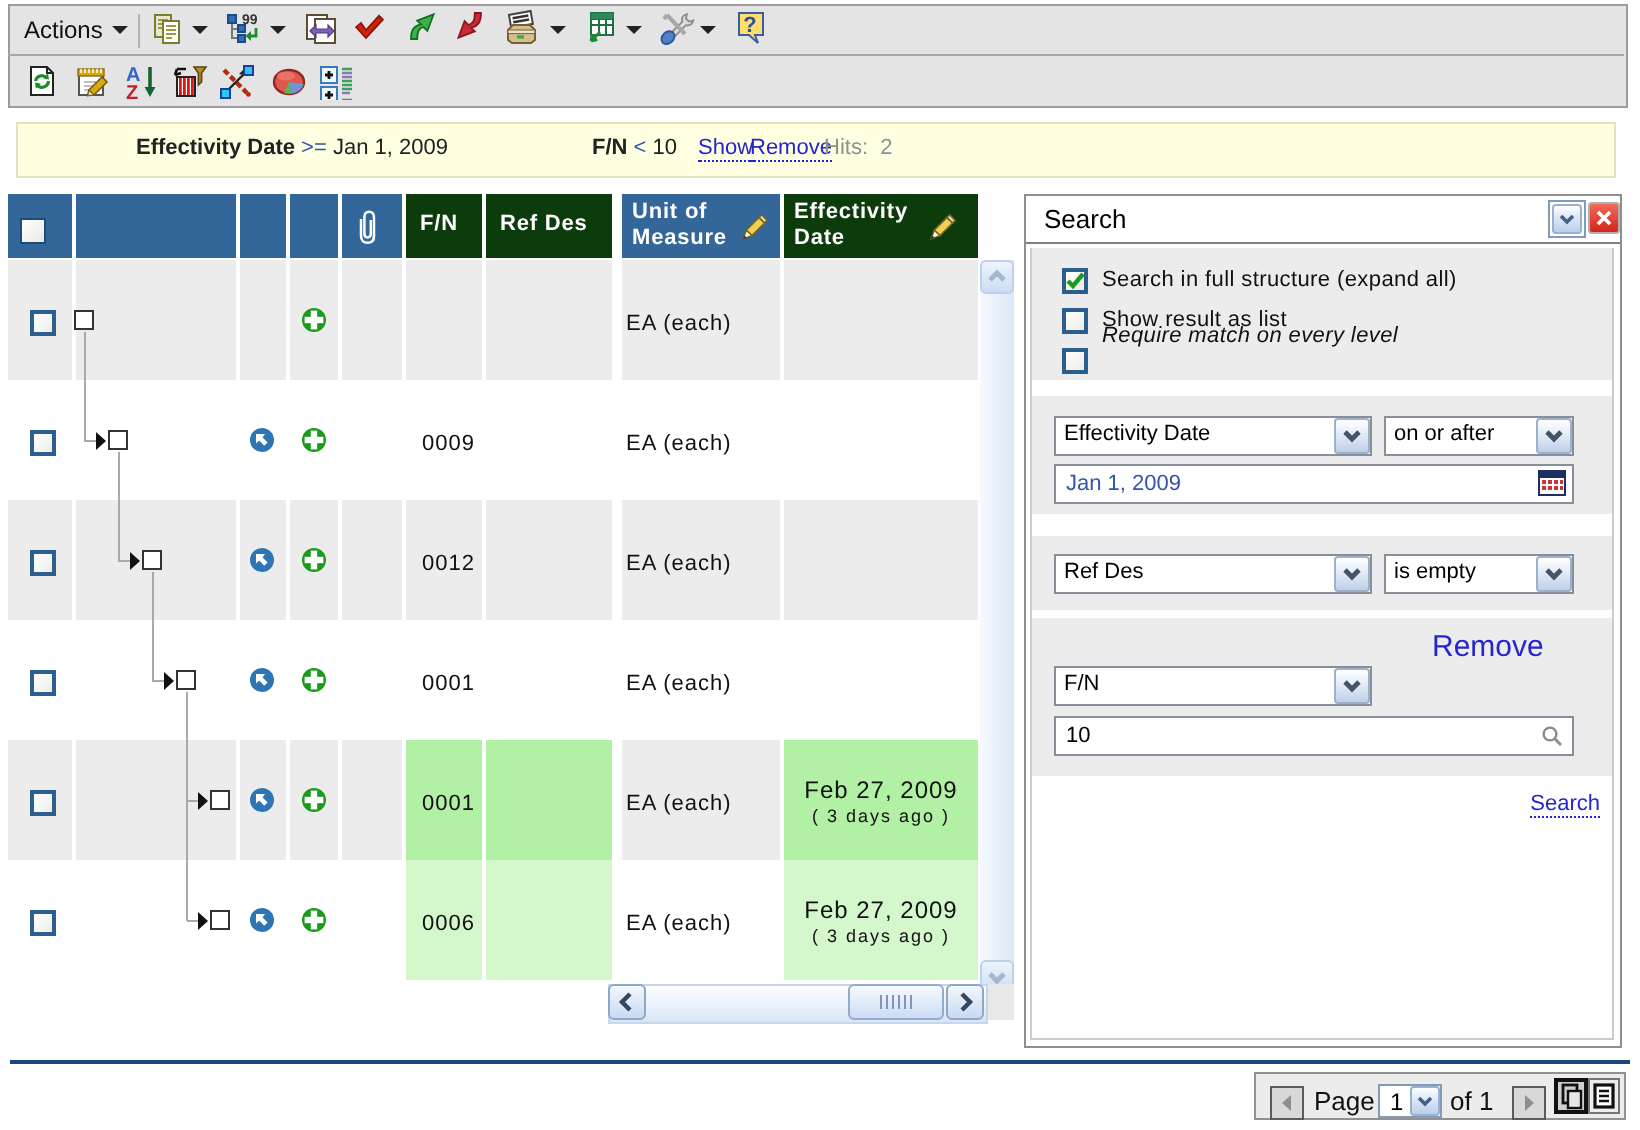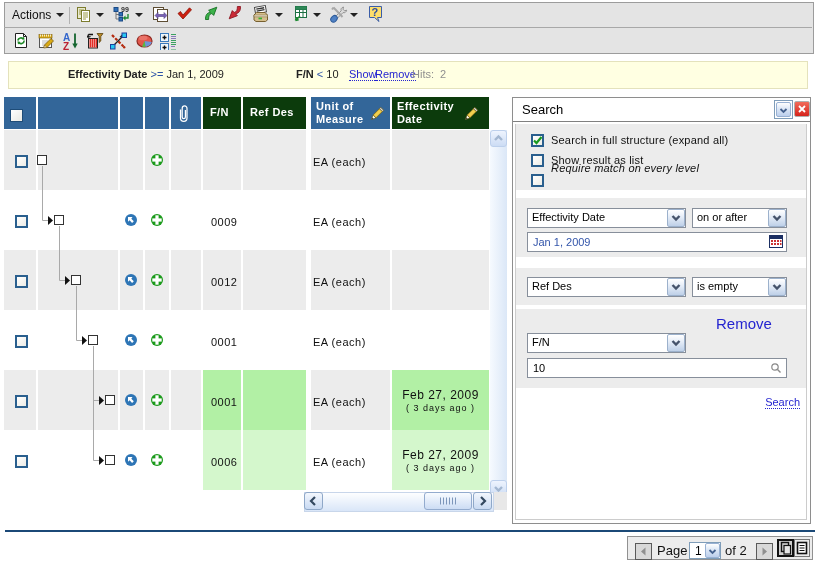--- a/index.html
+++ b/index.html
@@ -436,21 +436,21 @@
       </svg></div>
 <div class="abs" style="left:657px;top:543px;font-size:13px;color:#111;">Page</div>
 <div class="abs" style="left:689px;top:542px;width:32px;height:17px;border:1px solid #7f9db9;background:#fff;box-sizing:border-box;">
  <div style="position:absolute;left:5px;top:1px;font-size:12px;">1</div>
  <div style="position:absolute;right:0px;top:0px;width:15px;height:15px;border:1px solid #98b1d3;border-radius:2px;background:linear-gradient(#fefefe,#dce7f6 45%,#bccfec);box-sizing:border-box;">
   <svg width="13" height="13" viewBox="0 0 13 13">
           <path d="M3.5 5 L6.5 8 L9.5 5" fill="none" stroke="#44618e" stroke-width="1.8"></path>
         </svg>
  </div>
 </div>
-<div class="abs" style="left:725px;top:543px;font-size:13px;color:#111;">of 2</div>
+<div class="abs" style="left:725px;top:543px;font-size:13px;color:#111;">of 1</div>
 <div class="pbtn" style="left:756px;top:543px;"><svg width="15" height="15" viewBox="0 0 15 15">
         <path d="M5.5 3.5 L10 7.5 L5.5 11.5 z" fill="#8f8f8f"></path>
       </svg></div>
 <div class="abs" style="left:777px;top:539px;width:17px;height:18px;background:#cfcfcf;border:2px solid #111;box-sizing:border-box;">
  <svg width="13" height="14" viewBox="0 0 13 14">
         <rect x="2.5" y="1.5" width="7" height="9" fill="none" stroke="#111" stroke-width="1.4"></rect>
         <rect x="5" y="4.5" width="6.5" height="8.5" fill="#e6e6e6" stroke="#111" stroke-width="1.2"></rect>
       </svg>
 </div>
 <div class="abs" style="left:794px;top:539px;width:16px;height:18px;background:#ececec;border:1px solid #777;box-sizing:border-box;">

